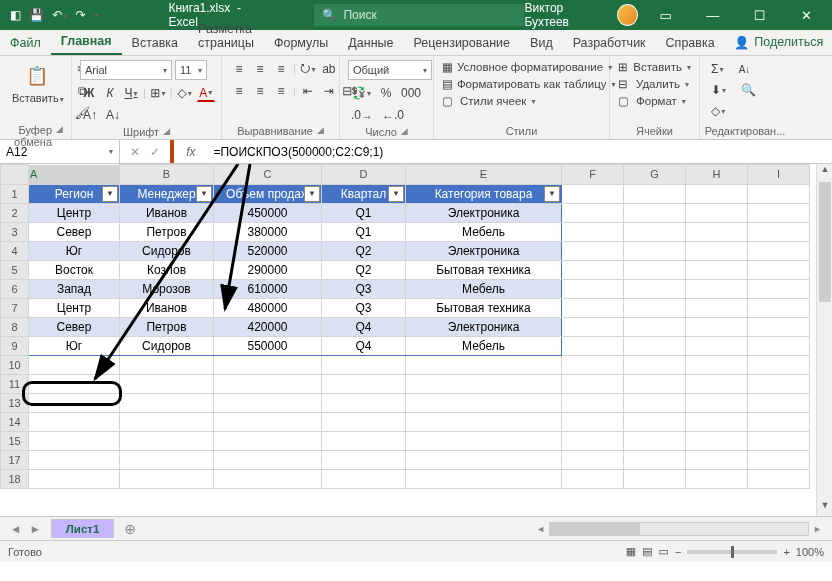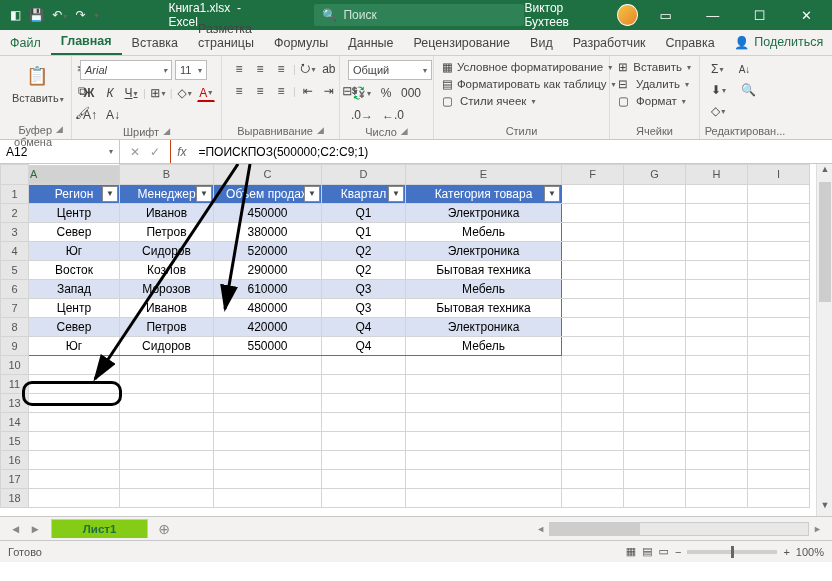--- a/index.html
+++ b/index.html
@@ -27,32 +27,32 @@
 .group { border-right: 1px solid #dcdcdc; padding: 4px 8px 2px; display: flex; flex-direction: column; }
 .group .body { flex: 1; display: flex; gap: 4px; }
 .group .label { text-align: right; font-size: 11px; color: #666; padding-top: 2px; display: flex; justify-content: center; gap: 4px; }
 .bigbtn { display: flex; flex-direction: column; align-items: center; gap: 2px; padding: 2px 4px; }
 .bigbtn .ic { width: 28px; height: 28px; display: flex; align-items: center; justify-content: center; font-size: 18px; }
 .col { display: flex; flex-direction: column; gap: 2px; }
 .row { display: flex; gap: 3px; align-items: center; }
 .sbtn { min-width: 18px; height: 18px; border: 1px solid transparent; display: inline-flex; align-items: center; justify-content: center; font-size: 12px; padding: 0 2px; }
 .dd { font-size: 8px; color: #666; margin-left: 1px; }
 .sel { border: 1px solid #bbb; background: #fff; height: 20px; padding: 1px 4px; display: flex; align-items: center; justify-content: space-between; font-size: 11px; }
-.fontsel { width: 92px; font-style: italic; }
+.fontsel { width: 92px; }
 .sizesel { width: 32px; }
 .nfsel { width: 84px; }
 .stylerow { display: flex; align-items: center; gap: 4px; font-size: 11.5px; white-space: nowrap; }
 .stylerow .ic { width: 14px; }
 .dlg { font-size: 9px; color: #888; }
 
 
 .fbar { height: 24px; border-bottom: 1px solid #c8c8c8; display: flex; align-items: stretch; font-size: 12px; background: #fff; }
 .namebox { width: 120px; border-right: 1px solid #c8c8c8; padding: 3px 6px; display: flex; align-items: center; justify-content: space-between; }
 .fx-icons { display: flex; align-items: center; gap: 10px; padding: 0 10px; color: #999; }
-.fx-label { font-style: italic; color: #666; padding: 0 6px; display: flex; align-items: center; border-left: 1px solid #c2410c; }
+.fx-label { font-style: italic; color: #666; padding: 0 12px; display: flex; align-items: center; border-left: 4px solid #c2410c; }
 .formula-input { flex: 1; padding: 3px 6px; display: flex; align-items: center; }
 
 
 .grid-wrap { position: relative; height: 352px; overflow: hidden; background: #fff; }
 .grid { border-collapse: collapse; font-size: 12px; table-layout: fixed; }
 .grid th, .grid td { border: 1px solid #d4d4d4; padding: 0; height: 19px; text-align: center; vertical-align: middle; overflow: hidden; white-space: nowrap; }
 .grid .corner { width: 28px; background: #e6e6e6; }
 .grid .colhead { background: #e6e6e6; color: #555; font-weight: normal; font-size: 11px; }
 .grid .rowhead { width: 28px; background: #e6e6e6; color: #555; font-weight: normal; font-size: 11px; }
 .grid .rowhead.sel, .grid .colhead.sel { background: #d2d2d2; color: #1e6f42; }
@@ -70,21 +70,21 @@
 
 .result-cell { text-align: right !important; padding-right: 4px !important; }
 
 
 .callout { position: absolute; border: 3px solid #000; border-radius: 10px; pointer-events: none; }
 .arrow-svg { position: absolute; pointer-events: none; }
 
 
 .sheettabs { height: 24px; border-top: 1px solid #c8c8c8; display: flex; align-items: center; font-size: 11.5px; background: #f3f2f1; }
 .sheetnav { display: flex; gap: 8px; padding: 0 10px; color: #888; }
-.sheettab { background: #84cc16; border: 1px solid #c8c8c8; border-bottom: none; padding: 3px 31px; color: #1e6f42; font-weight: 600; }
+.sheettab { background: #c4b5fd; border: 1px solid #c8c8c8; border-bottom: none; padding: 3px 14px; color: #1e6f42; font-weight: 600; }
 .addsheet { padding: 0 10px; color: #888; font-size: 14px; }
 .hscroll { flex: 1; display: flex; align-items: center; justify-content: flex-end; padding-right: 10px; gap: 4px; }
 .hscroll .track { flex: 0 0 260px; height: 14px; background: #e8e8e8; border: 1px solid #ccc; position: relative; }
 .hscroll .thumb { position: absolute; left: 0; top: 0; width: 90px; height: 100%; background: #cdcdcd; }
 
 
 .status { height: 22px; background: #f3f2f1; border-top: 1px solid #c8c8c8; display: flex; align-items: center; font-size: 11px; color: #555; padding: 0 8px; }
 .status .views { margin-left: auto; display: flex; gap: 6px; align-items: center; }
 .zoom-track { width: 90px; height: 4px; background: #cfcfcf; position: relative; }
 .zoom-thumb { position: absolute; left: 44px; top: -4px; width: 3px; height: 12px; background: #666; }
@@ -489,32 +489,20 @@
           <td class="colB "></td>
           <td class="colC "></td>
           <td class="colD "></td>
           <td class="colE "></td>
           <td class="colF "></td>
           <td class="colG "></td>
           <td class="colH "></td>
           <td class="colI "></td>
         </tr>
         <tr>
-          <th class="rowhead ">16</th>
-          <td class="colA "></td>
-          <td class="colB "></td>
-          <td class="colC "></td>
-          <td class="colD "></td>
-          <td class="colE "></td>
-          <td class="colF "></td>
-          <td class="colG "></td>
-          <td class="colH "></td>
-          <td class="colI "></td>
-        </tr>
-        <tr>
           <th class="rowhead ">17</th>
           <td class="colA "></td>
           <td class="colB "></td>
           <td class="colC "></td>
           <td class="colD "></td>
           <td class="colE "></td>
           <td class="colF "></td>
           <td class="colG "></td>
           <td class="colH "></td>
           <td class="colI "></td>

